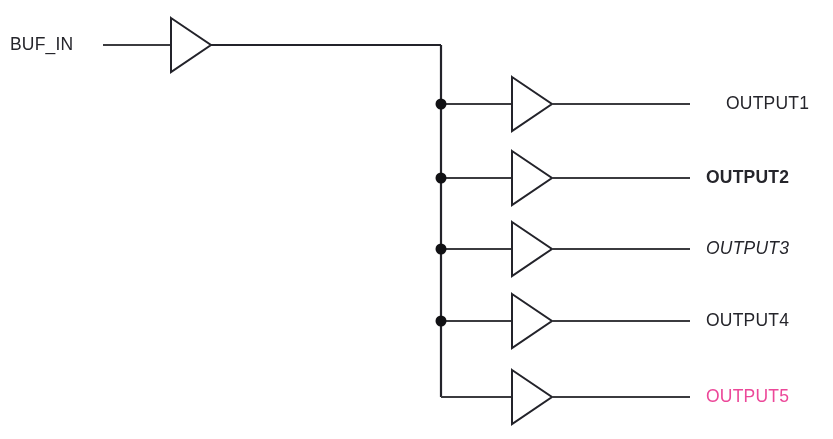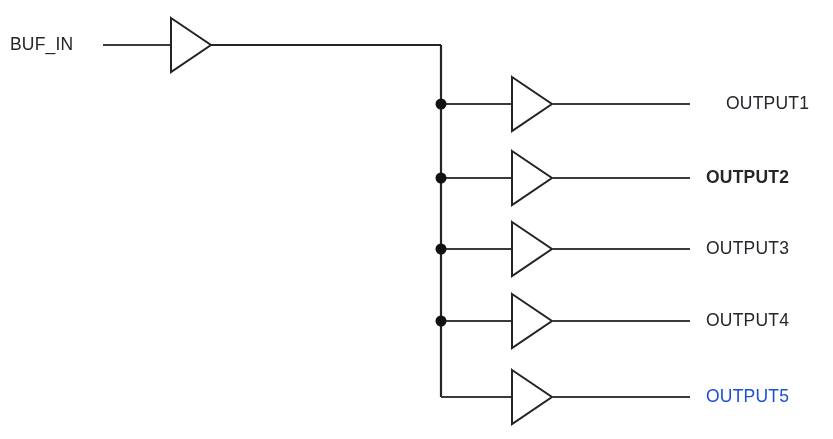--- a/index.html
+++ b/index.html
@@ -110,18 +110,18 @@
         </g>
       </g>
 
   </svg>
 
   <div id="input-label" class="sig-label" style="left: 10px; top: 45px; color: rgb(37, 37, 43);">BUF_IN</div>
 
   <div id="output-labels">
       <div class="sig-label" style="left: 706px; top: 104px; color: rgb(37, 37, 43); margin-left: 20px;">OUTPUT1</div>
       <div class="sig-label" style="left: 706px; top: 178px; color: rgb(37, 37, 43); font-weight: bold;">OUTPUT2</div>
-      <div class="sig-label" style="left: 706px; top: 249px; color: rgb(37, 37, 43);">OUTPUT3</div>
+      <div class="sig-label" style="left: 706px; top: 249px; color: rgb(37, 37, 43); font-style: italic;">OUTPUT3</div>
       <div class="sig-label" style="left: 706px; top: 321px; color: rgb(37, 37, 43); text-align: center;">OUTPUT4</div>
-      <div class="sig-label" style="left: 706px; top: 397px; color: #1d4ed8;">OUTPUT5</div>
+      <div class="sig-label" style="left: 706px; top: 397px; color: #ec4899;">OUTPUT5</div>
     </div>
 
 </div>
 
 </body></html>

